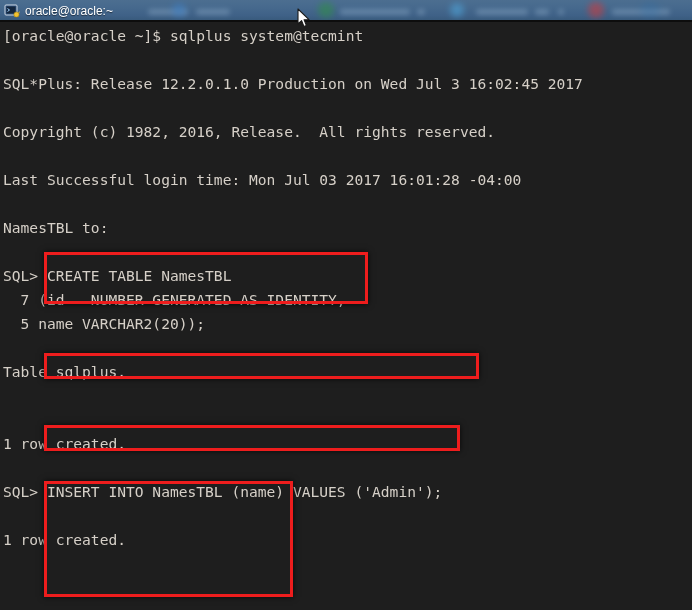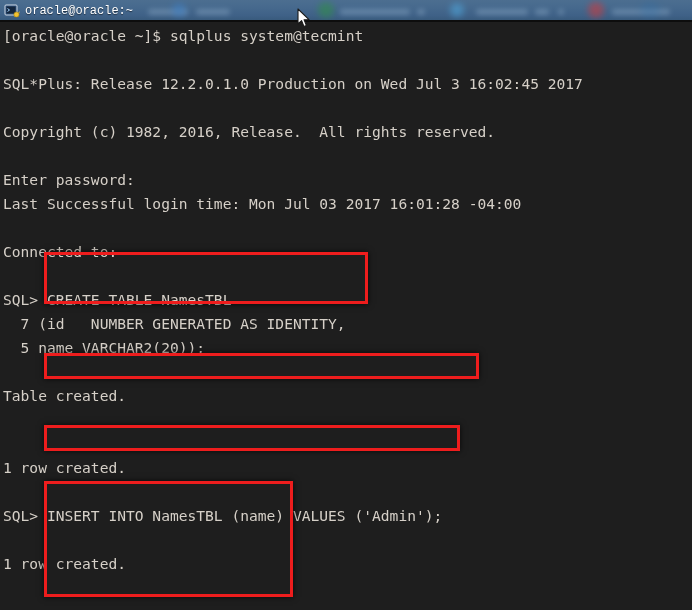--- a/index.html
+++ b/index.html
@@ -52,21 +52,21 @@
     position: absolute;
     left: 4px;
     top: 3px;
     width: 16px;
     height: 16px;
   }
   .title-text {
     position: absolute;
     left: 25px;
     top: 3px;
-    font-family: Liberation Mono, monospace;
+    font-family: Liberation Sans, sans-serif;
     font-size: 12px;
     line-height: 16px;
     color: #ffffff;
     text-shadow: 0 1px 1px rgba(0,0,0,.55);
     white-space: nowrap;
   }
   .titlebar-underline {
     position: absolute;
     left: 0;
     bottom: 0;
@@ -159,30 +159,29 @@
 
   <div class="terminal">
 
     <div class="term-lines" id="term-lines">
         <div class="line">[oracle@oracle ~]$ sqlplus system@tecmint</div>
         <div class="line blank"> </div>
         <div class="line">SQL*Plus: Release 12.2.0.1.0 Production on Wed Jul 3 16:02:45 2017</div>
         <div class="line blank"> </div>
         <div class="line">Copyright (c) 1982, 2016, Release.  All rights reserved.</div>
         <div class="line blank"> </div>
-        <div class="line">Enter password:</div>
         <div class="line">Last Successful login time: Mon Jul 03 2017 16:01:28 -04:00</div>
         <div class="line blank"> </div>
-        <div class="line">Connected to:</div>
+        <div class="line">NamesTBL to:</div>
         <div class="line blank"> </div>
         <div class="line">SQL&gt; CREATE TABLE NamesTBL</div>
         <div class="line">  7 (id   NUMBER GENERATED AS IDENTITY,</div>
         <div class="line">  5 name VARCHAR2(20));</div>
         <div class="line blank"> </div>
-        <div class="line">Table created.</div>
+        <div class="line">Table sqlplus.</div>
         <div class="line blank"> </div>
         <div class="line blank"> </div>
         <div class="line">1 row created.</div>
         <div class="line blank"> </div>
         <div class="line">SQL&gt; INSERT INTO NamesTBL (name) VALUES ('Admin');</div>
         <div class="line blank"> </div>
         <div class="line">1 row created.</div>
       </div>
 
     <div id="annotation-layer">

